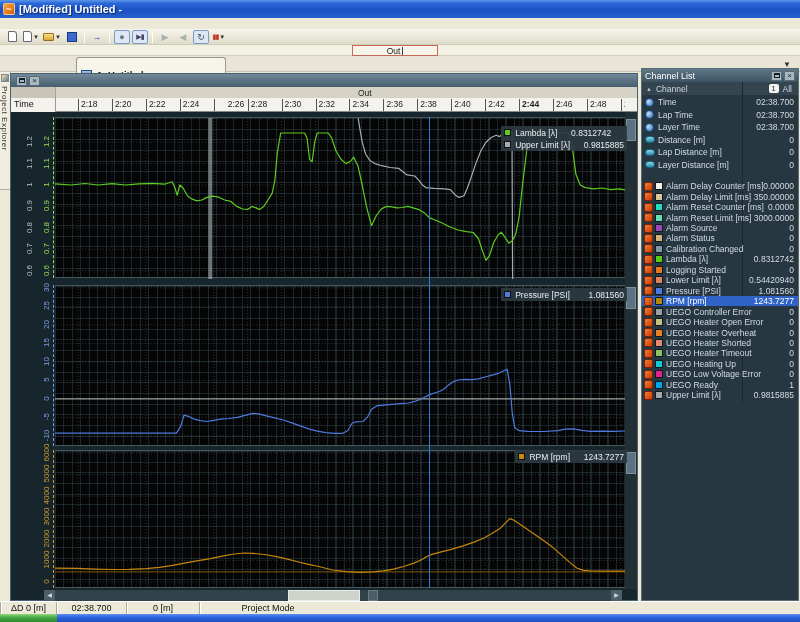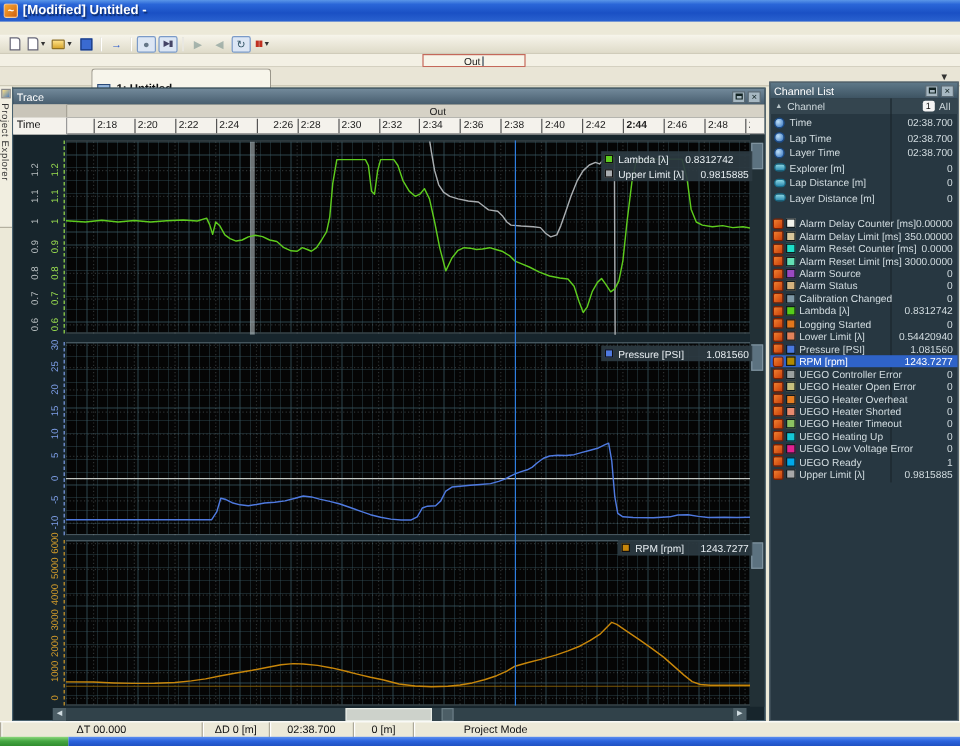--- a/index.html
+++ b/index.html
@@ -159,21 +159,20 @@
     <span>1: Untitled</span>
   </div>
   <div class="abs" id="tabdrop">▼</div>
 
   <div class="abs" id="pe-tab"></div>
   <div class="abs" id="pe-icon"></div>
   <div class="abs" id="pe-label">Project Explorer</div>
 
   <div class="abs" id="trace-frame"></div>
   <div class="abs" id="trace-titlebar">
-    <span style="flex:1">Trace</span>
     <span class="win-btn">
         <span class="mini-restore"></span>
       </span>
     <span class="win-btn">
         <span>×</span>
       </span>
   </div>
   <div class="abs" id="trace-section"></div>
   <div class="abs" id="trace-section-left"></div>
   <div class="abs" id="trace-section-label">Out</div>
@@ -368,21 +367,21 @@
         <span>Lap Time</span>
         <span class="ch-val">02:38.700</span>
       </div>
       <div class="ch-row" style="top: 25px; height: 12.5px;">
         <span class="ic-clock"></span>
         <span>Layer Time</span>
         <span class="ch-val">02:38.700</span>
       </div>
       <div class="ch-row" style="top: 37.5px; height: 12.5px;">
         <span class="ic-dist"></span>
-        <span>Explorer [m]</span>
+        <span>Distance [m]</span>
         <span class="ch-val">0</span>
       </div>
       <div class="ch-row" style="top: 50px; height: 12.5px;">
         <span class="ic-dist"></span>
         <span>Lap Distance [m]</span>
         <span class="ch-val">0</span>
       </div>
       <div class="ch-row" style="top: 62.5px; height: 12.5px;">
         <span class="ic-dist"></span>
         <span>Layer Distance [m]</span>
@@ -510,24 +509,23 @@
       </div>
       <div class="ch-row" style="top: 294px; height: 10.45px;">
         <span class="ic-alarm"></span>
         <span class="ch-swatch" style="background: rgb(168, 168, 168);"></span>
         <span>Upper Limit [λ]</span>
         <span class="ch-val">0.9815885</span>
       </div>
     </div>
 
   <div class="abs" id="statusbar">
-  <div class="scell" style="width: 168px;">ΔT 00.000</div>
       <div class="scell" style="width: 56px;">ΔD 0 [m]</div>
       <div class="scell" style="width: 70px;">02:38.700</div>
-      <div class="scell" style="width: 50px;">0 [m]</div>
+      <div class="scell" style="width: 73px;">0 [m]</div>
       <div class="scell" style="width: 137px;">Project Mode</div>
     </div>
   <div class="abs" id="taskbar-green"></div>
   <div class="abs" id="taskbar-blue"></div>
 <div class="legend" style="top: 126px;">
       <div class="lg-row">
         <span class="lg-swatch" style="background: rgb(94, 204, 30);"></span>
         <span class="lg-name">Lambda [λ]</span>
         <span class="lg-val">0.8312742</span>
       </div>

